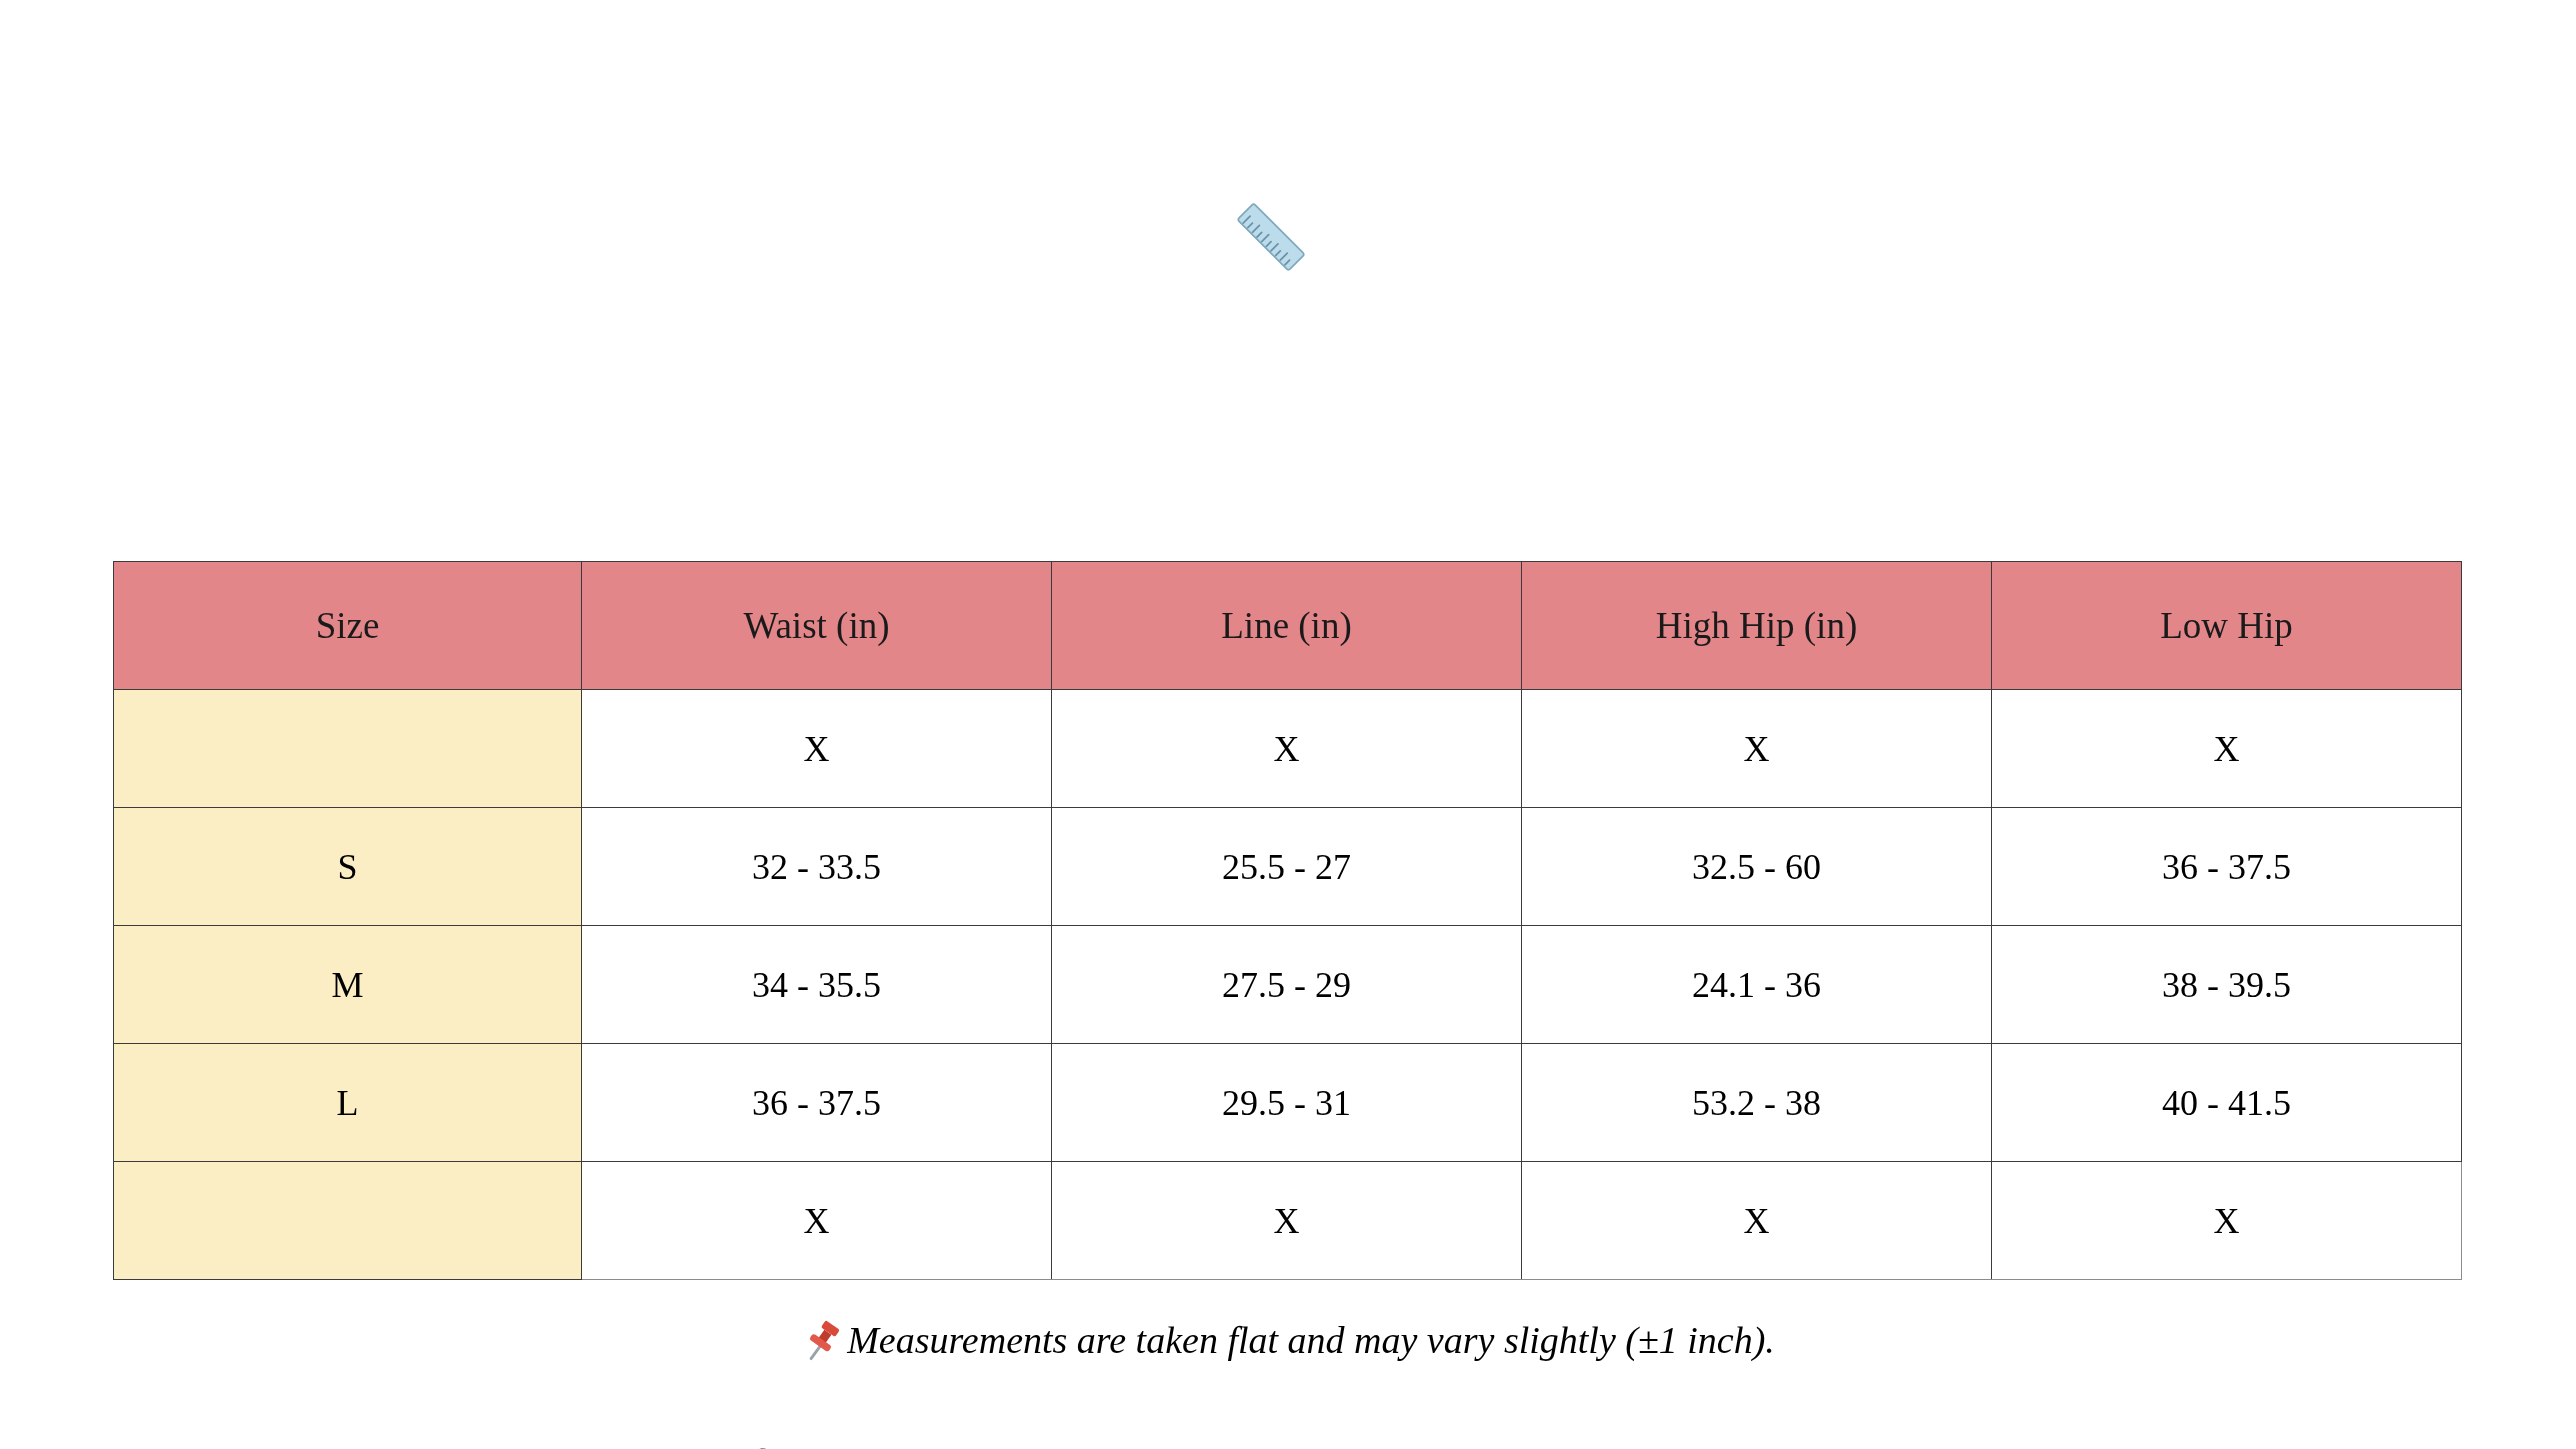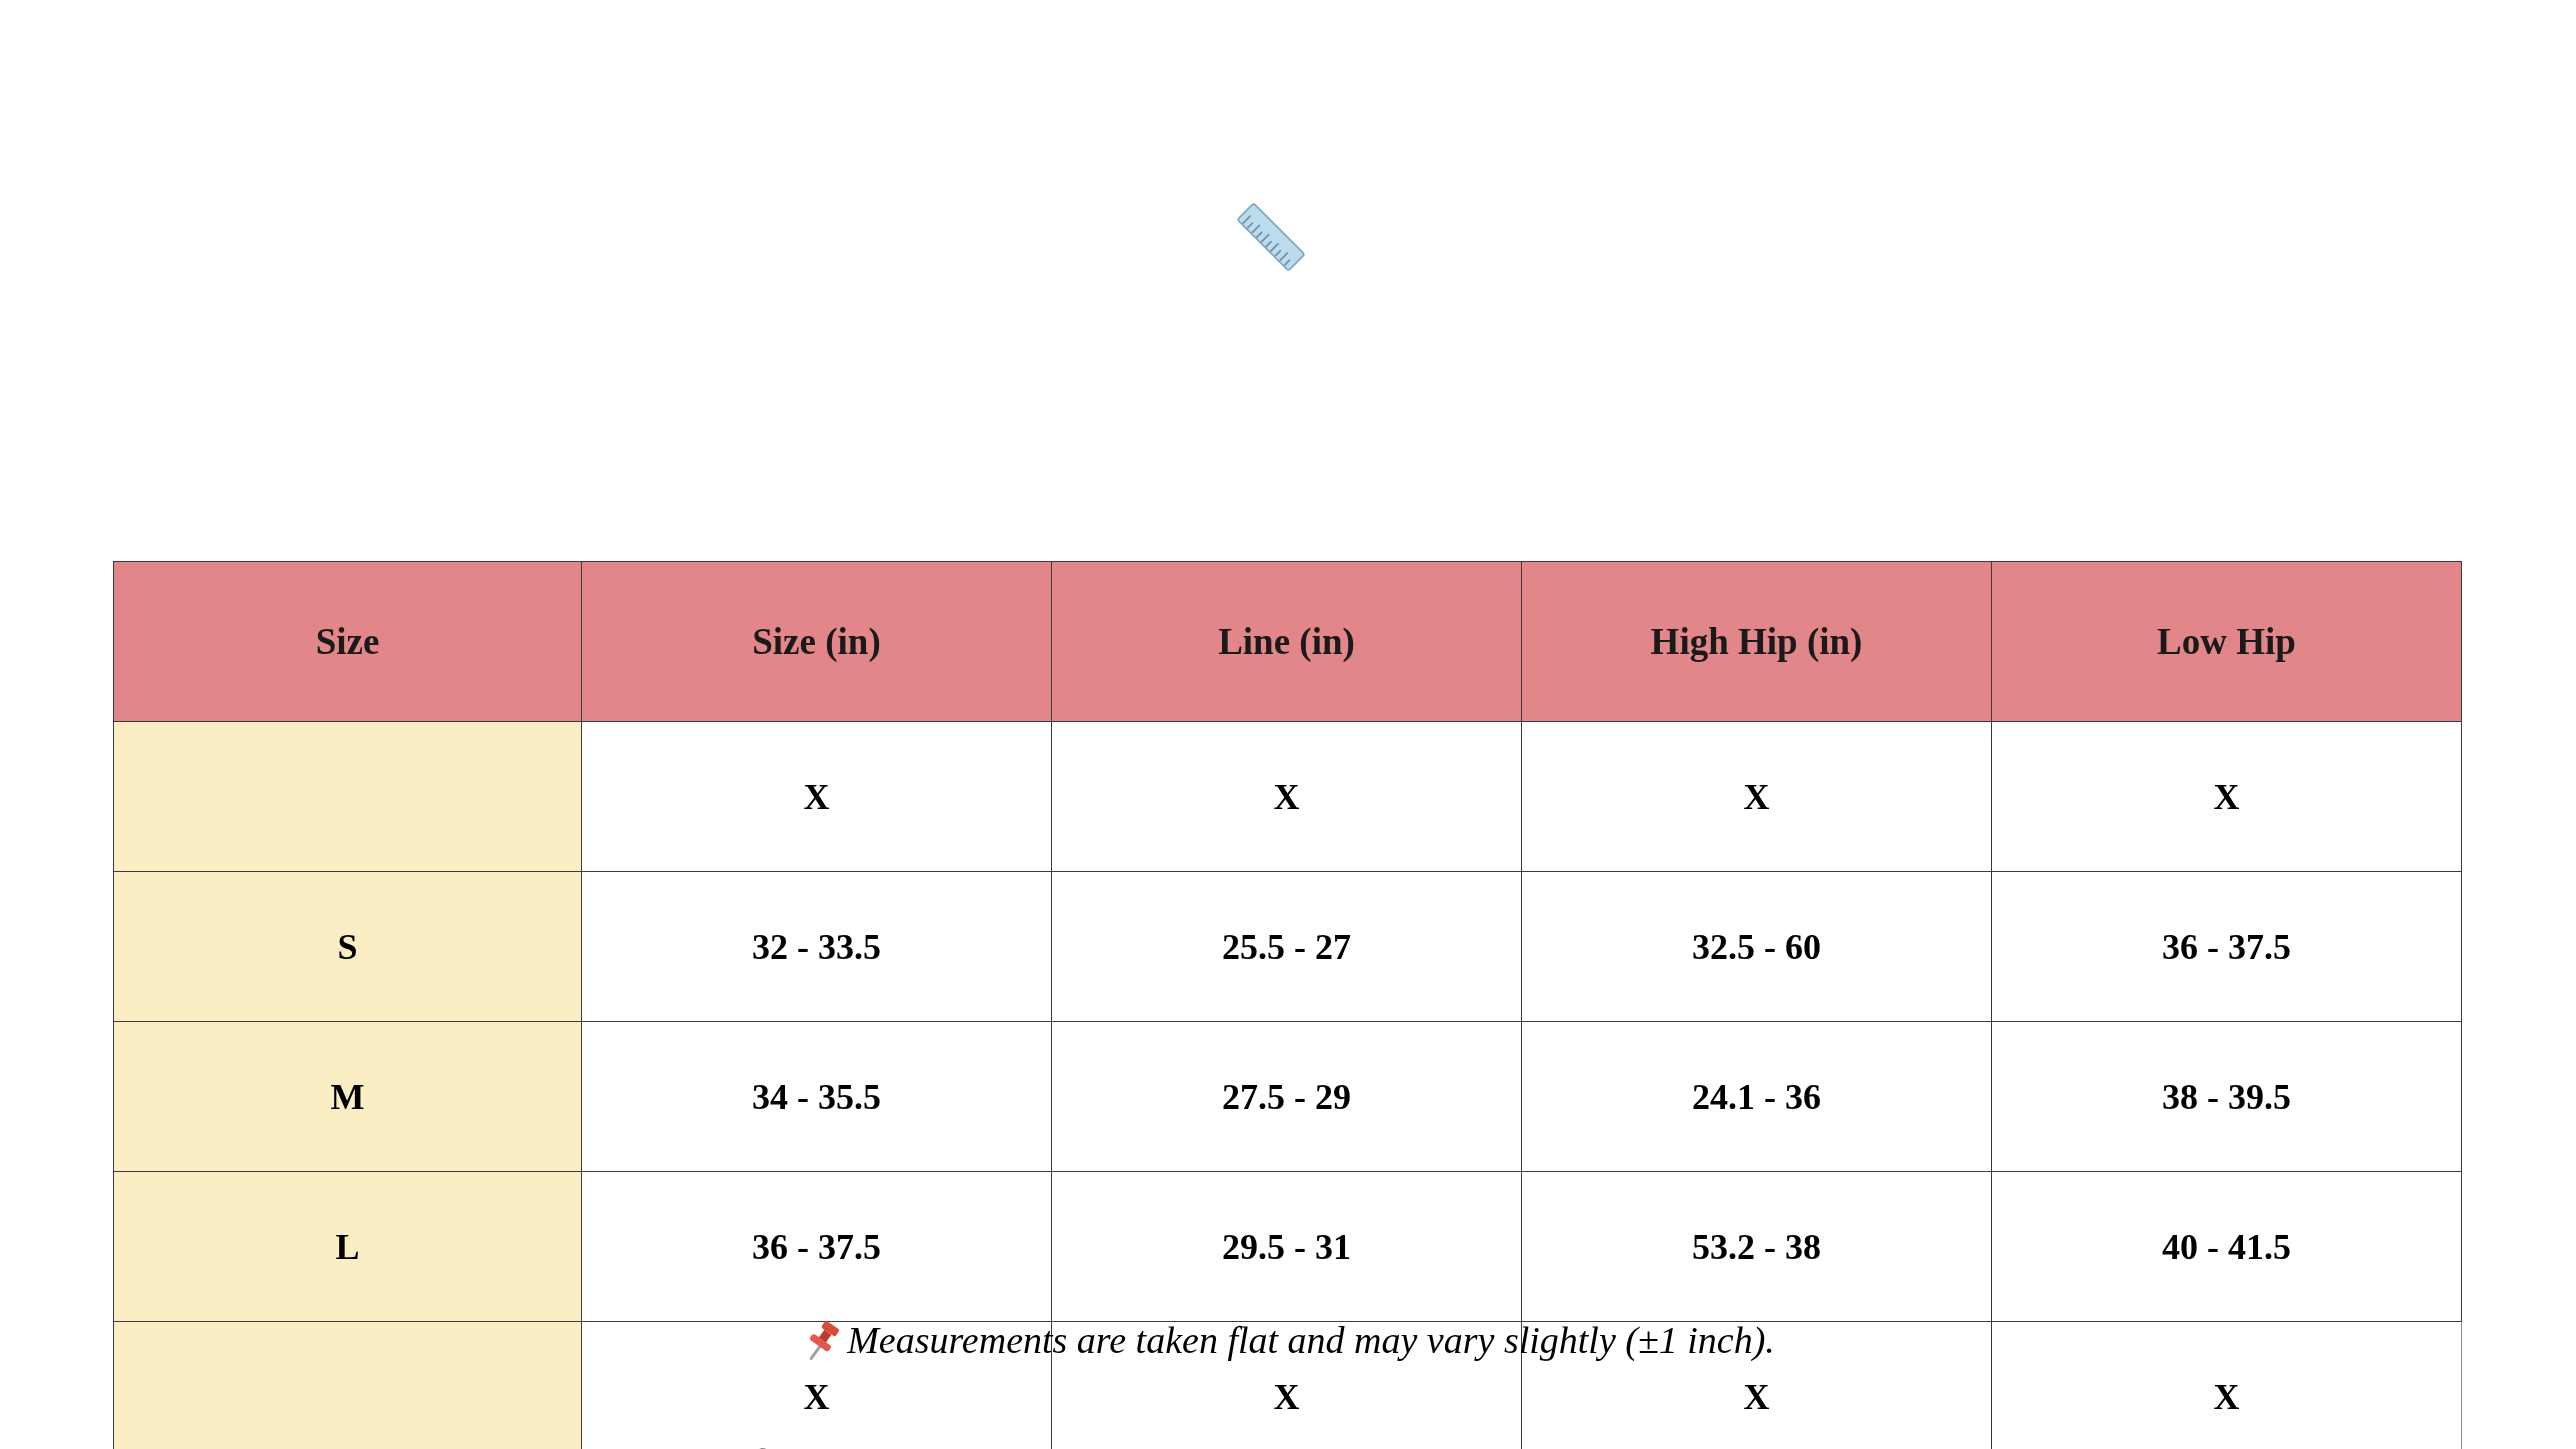--- a/index.html
+++ b/index.html
@@ -56,25 +56,25 @@
   }
   table.size-table {
     border-collapse: collapse;
     width: 2347px;
     table-layout: fixed;
   }
   table.size-table th,
   table.size-table td {
     border: 1.7px solid #3b3b3b;
     font-family: "Liberation Serif", serif;
-    font-weight: bold;
+    font-weight: normal;
     font-size: 36px;
     text-align: center;
     height: 117px;
-    padding: 16px;
+    padding: 0;
   }
   table.size-table thead th {
     background: #e2868a;
     color: #1a1a1a;
     font-size: 37px;
     height: 127px;
   }
   col.c-size { width: 468px; }
   col.c-data { width: 470px; }
 
@@ -166,21 +166,21 @@
       <colgroup>
         <col class="c-size">
         <col class="c-data">
         <col class="c-data">
         <col class="c-data">
         <col class="c-data">
       </colgroup>
       <thead>
         <tr>
           <th>Size</th>
-          <th>Size (in)</th>
+          <th>Waist (in)</th>
           <th>Line (in)</th>
           <th>High Hip (in)</th>
           <th>Low Hip</th>
         </tr>
       </thead>
       <tbody>
         <tr>
           <td class="size-cell"></td>
           <td class="val-cell">X</td>
           <td class="val-cell">X</td>

